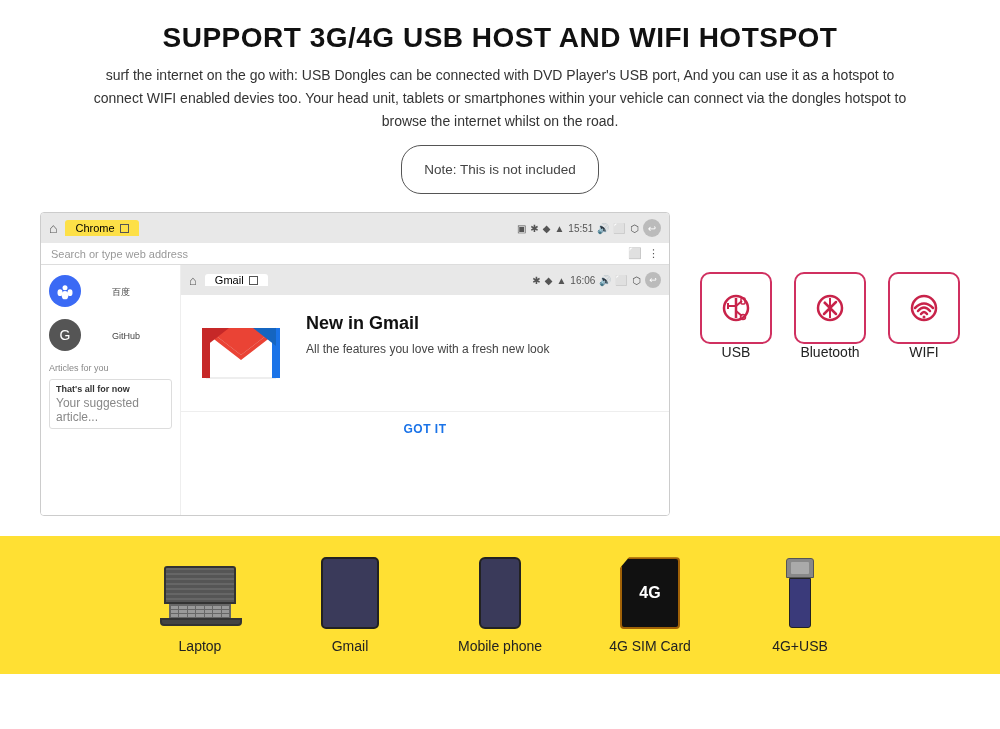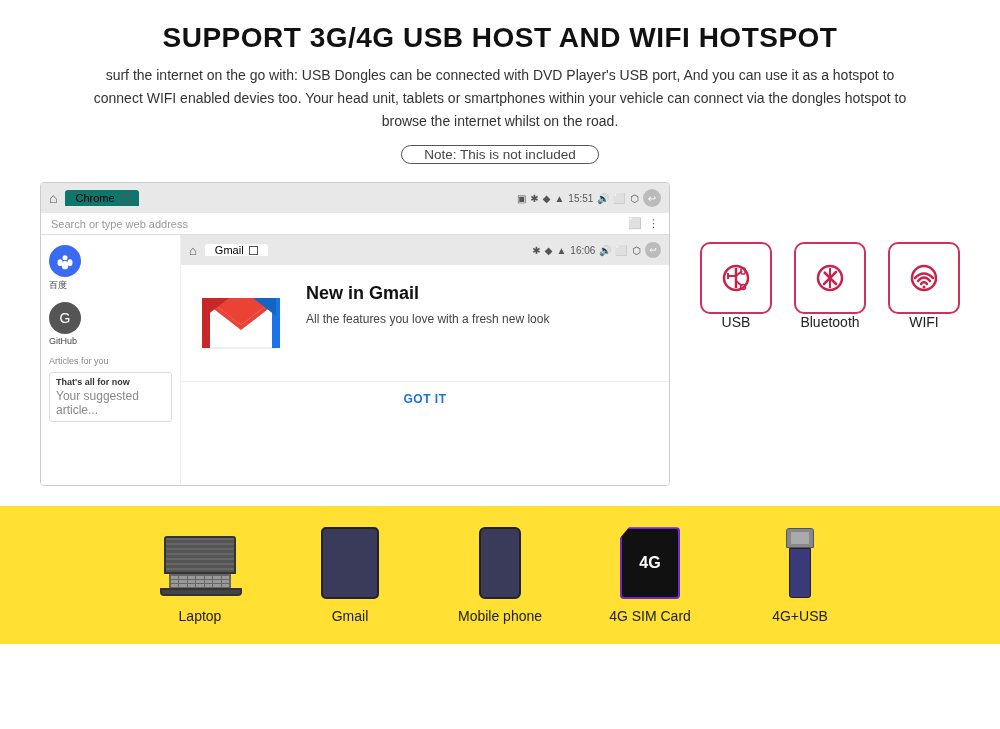--- a/index.html
+++ b/index.html
@@ -25,21 +25,21 @@
       font-size: 14px;
       color: #333;
       line-height: 1.65;
       padding: 0 80px 12px;
     }
 
     .note-box {
       display: inline-block;
       border: 1.5px solid #555;
       border-radius: 20px;
-      padding: 1px 22px;
+      padding: 16px 22px;
       font-size: 13.5px;
       color: #444;
       margin: 0 auto 18px;
     }
 
     .note-center {
       text-align: center;
     }
 
     .content-row {
@@ -69,21 +69,21 @@
       font-size: 11px;
       height: 30px;
     }
 
     .browser-home-icon {
       font-size: 14px;
       color: #555;
     }
 
     .browser-tab {
-      background: #0f766e;
+      background: #fde047;
       border-radius: 3px 3px 0 0;
       padding: 2px 10px;
       font-size: 11px;
       display: flex;
       align-items: center;
       gap: 5px;
     }
 
     .browser-tab-square {
       width: 9px;
@@ -144,23 +144,24 @@
     .browser-left-panel {
       width: 140px;
       background: #fff;
       border-right: 1px solid #eee;
       padding: 10px 8px;
       font-size: 10px;
     }
 
     .app-icon-row {
       display: flex;
-      flex-direction: column;
-      align-items: flex-start;
+      flex-direction: row;
+      align-items: center;
       margin-bottom: 10px;
+      gap: 31px;
     }
 
     .app-icon-circle {
       width: 32px;
       height: 32px;
       border-radius: 50%;
       background: #e57373;
       display: flex;
       align-items: center;
       justify-content: center;
@@ -476,21 +477,21 @@
       border-radius: 6px;
       border: 2.5px solid #222;
     }
 
     
     .sim-icon-shape {
       width: 60px;
       height: 72px;
       background: #111;
       border-radius: 4px;
-      border: 2px solid #6d28d9;
+      border: 2px solid #a16207;
       display: flex;
       flex-direction: column;
       align-items: center;
       justify-content: center;
       position: relative;
       clip-path: polygon(0 15%, 15% 0, 100% 0, 100% 100%, 0 100%);
     }
 
     .sim-label-text {
       color: #fff;

